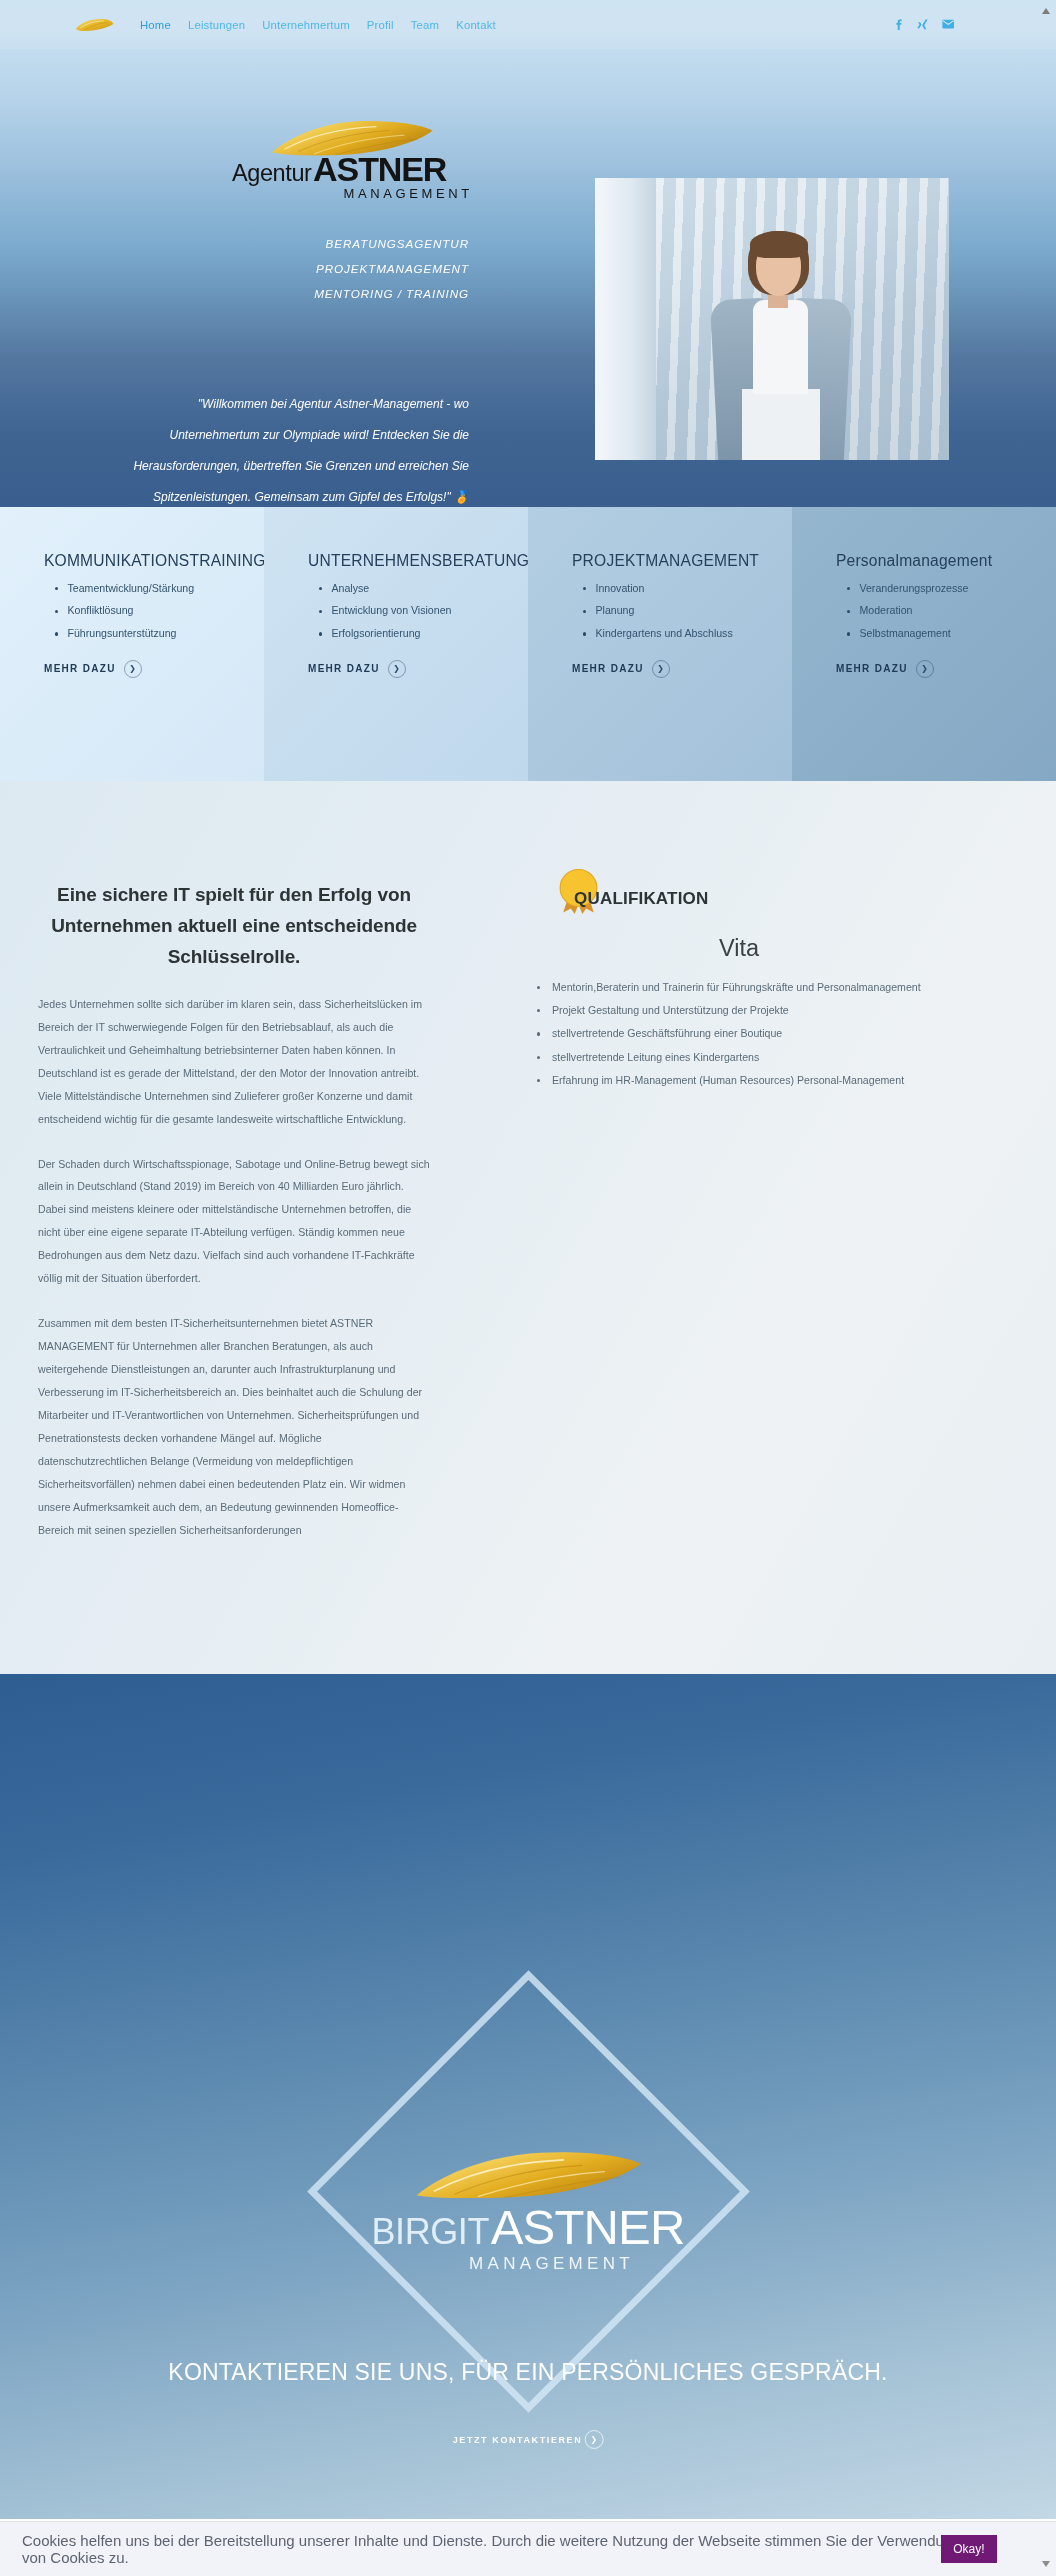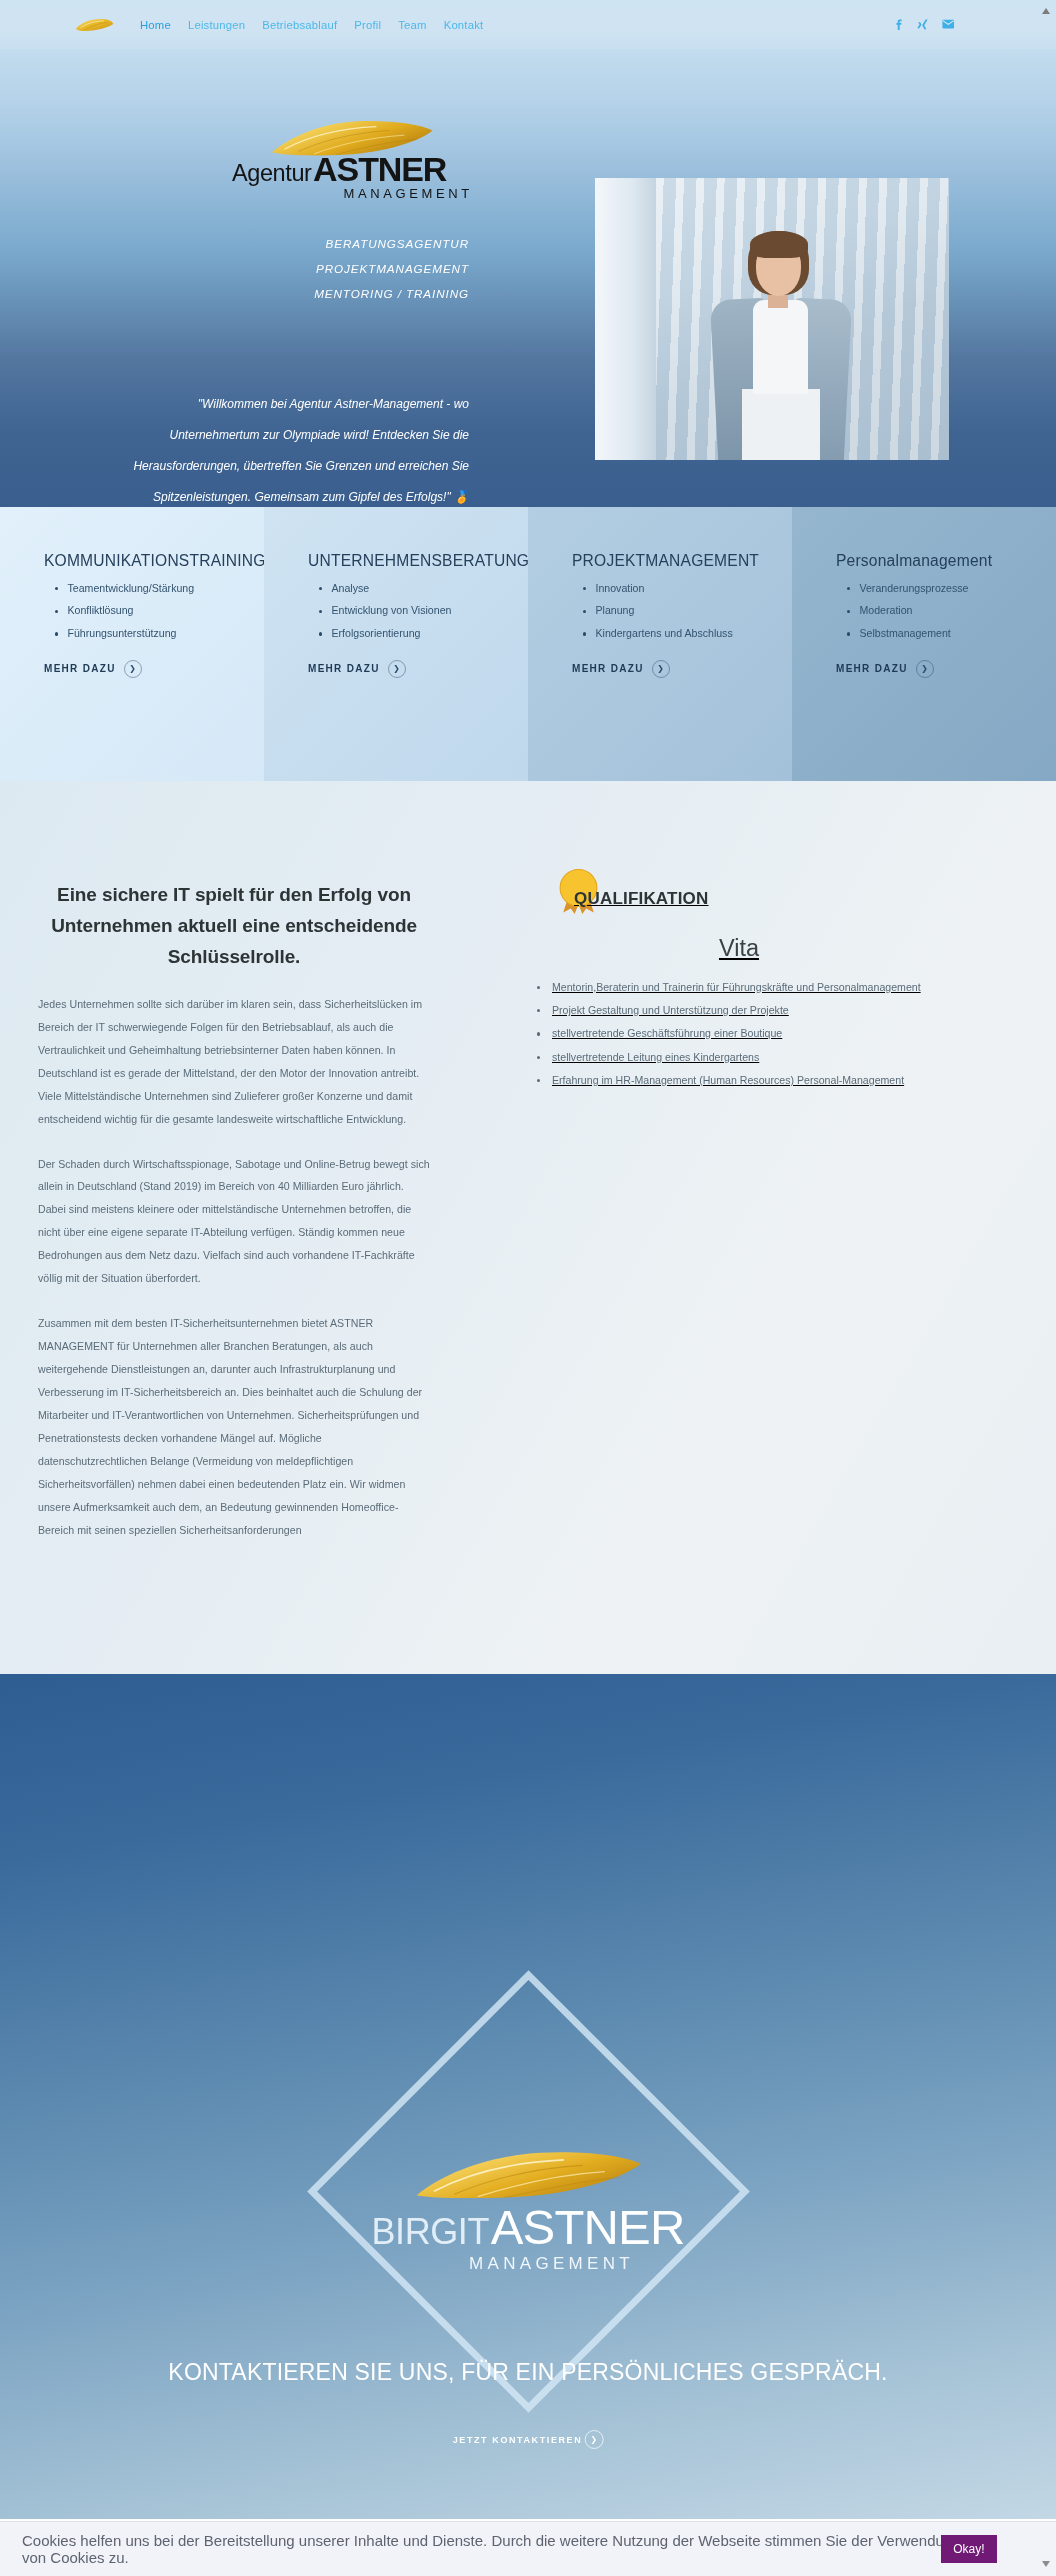--- a/index.html
+++ b/index.html
@@ -227,21 +227,21 @@
     font-size: 7.8px; color: #2a4a68;
   }
 
   
   .content {
     background: linear-gradient(120deg,#dde9f1 0%, #e4edf3 35%, #eef2f4 70%, #e9eff3 100%);
     padding: 99px 0 110px 0;
     display: flex;
   }
   .col-left { width: 469px; padding-left: 38px; padding-right: 39px; }
-  .col-right { width: 587px; padding-left: 47px; padding-right: 94px; text-decoration: underline; }
+  .col-right { width: 587px; padding-left: 47px; padding-right: 94px; }
   .main-h2 {
     font-size: 19px;
     font-weight: 700;
     color: #2d3436;
     text-align: center;
     line-height: 1.62;
     letter-spacing: -0.1px;
     margin-bottom: 20.3px;
   }
   .main-p {
@@ -409,21 +409,21 @@
           </linearGradient>
         </defs>
         <path d="M2 15 C10 6, 24 1, 40 3 C46 4, 50 7, 50 9 C44 13, 30 18, 14 18 C8 18, 4 17, 2 15 Z" fill="url(#g1)"></path>
         <path d="M8 14 C16 8, 28 5, 38 5" stroke="#fff6cf" stroke-width="1" fill="none" opacity=".7"></path>
         <path d="M14 16 C22 11, 32 8, 42 7" stroke="#b9860f" stroke-width=".8" fill="none" opacity=".6"></path>
       </svg>
     </div>
     <nav class="nav-links">
       <a class="nav-link active">Home</a>
       <a class="nav-link">Leistungen</a>
-      <a class="nav-link">Betriebsablauf</a>
+      <a class="nav-link">Unternehmertum</a>
       <a class="nav-link">Profil</a>
       <a class="nav-link">Team</a>
       <a class="nav-link">Kontakt</a>
     </nav>
     <div class="social">
       <span>
         <svg width="11" height="11" viewBox="0 0 14 14">
             <path d="M9 3h2V0.6H8.6C6.8.6 6 1.7 6 3.2V5H4.3v2.4H6V14h2.5V7.4h2L10.8 5H8.5V3.6C8.5 3.2 8.7 3 9 3z" fill="#3fb0e5"></path>
           </svg>
       </span>

